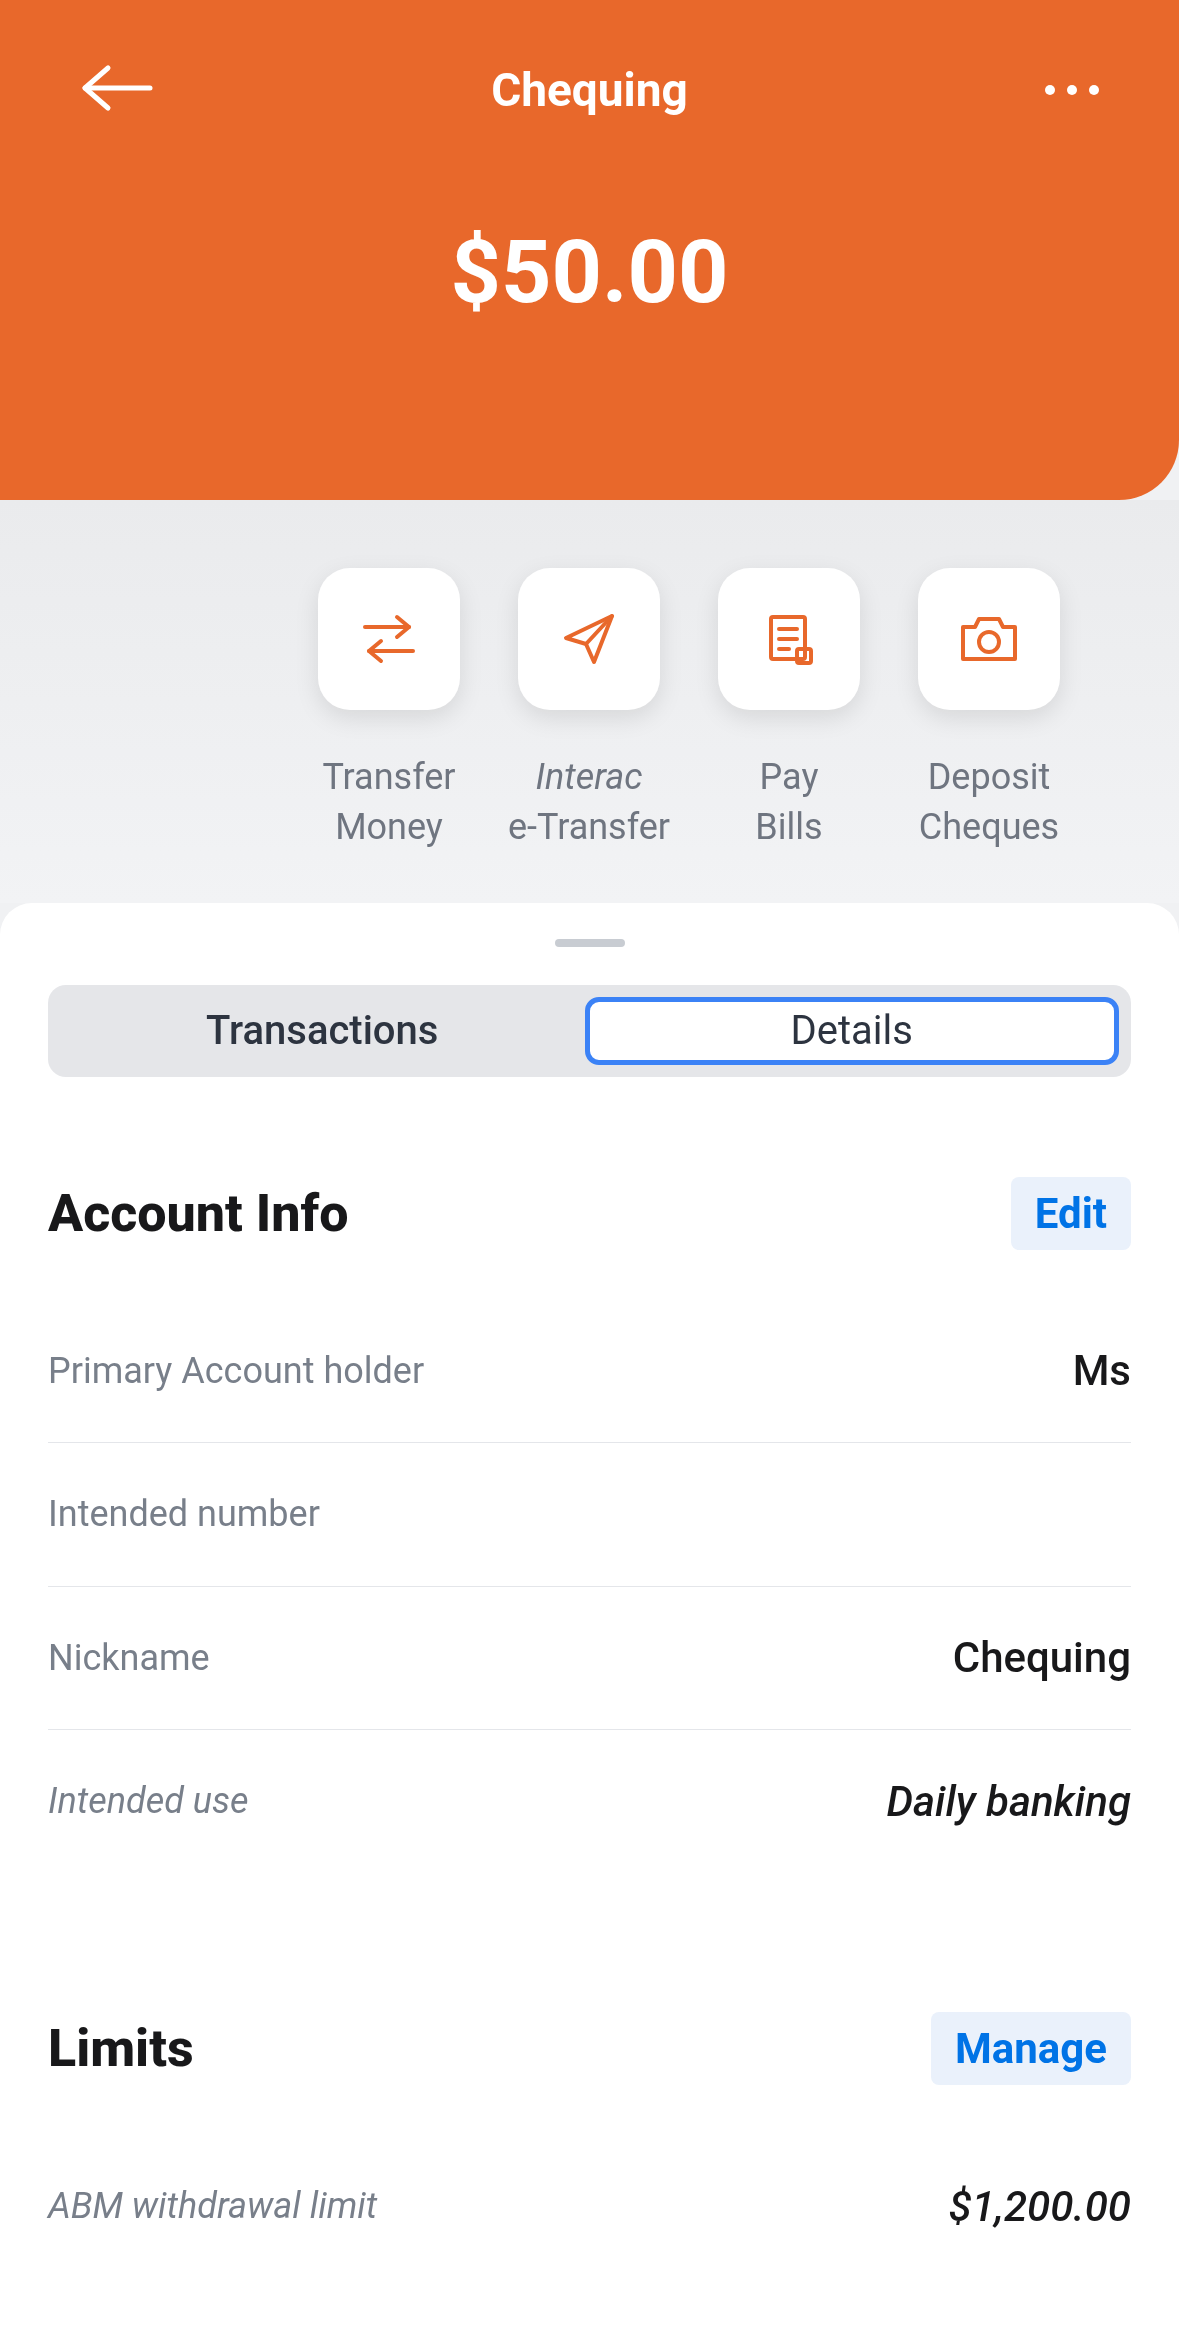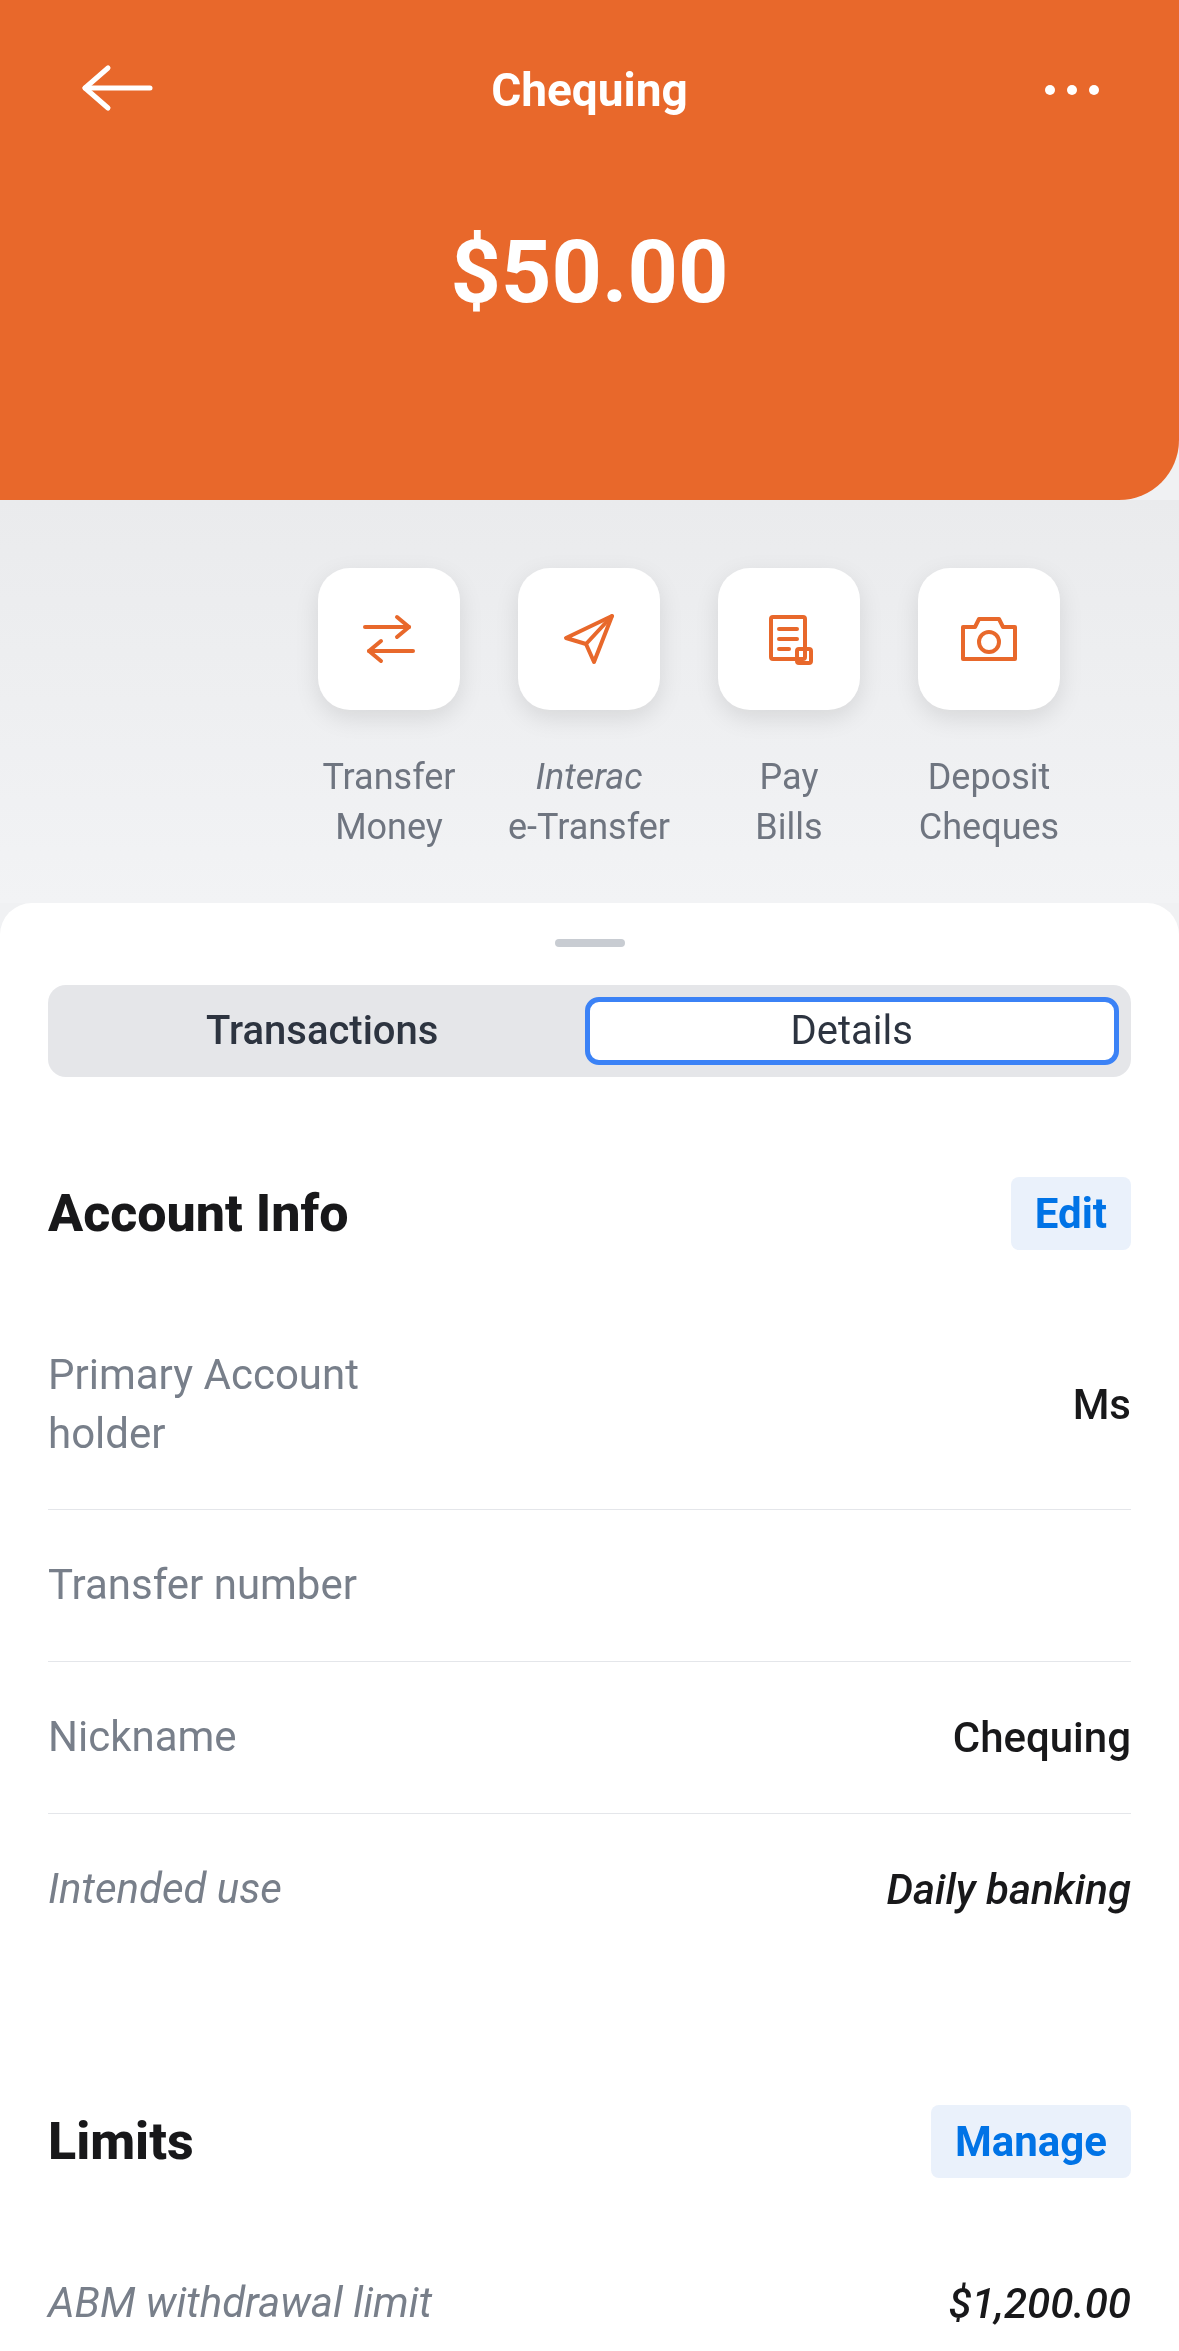--- a/index.html
+++ b/index.html
@@ -180,21 +180,21 @@
       border-bottom: 1px solid #e4e6ea;
     }
 
     .info-row:last-child {
       border-bottom: none;
       font-style: italic;
     }
 
     .info-label {
       color: #787f8a;
-      font-size: 42px;
+      font-size: 36px;
       line-height: 1.4;
       max-width: 400px;
     }
 
     .info-value {
       color: #18181a;
       font-size: 42px;
       font-weight: 500;
       text-align: right;
     }
@@ -291,21 +291,21 @@
     <div class="section-header">
       <div class="section-title">Account Info</div>
       <div class="section-action">Edit</div>
     </div>
 
     <div class="info-row">
       <div class="info-label">Primary Account holder</div>
       <div class="info-value">Ms</div>
     </div>
     <div class="info-row">
-      <div class="info-label">Transfer number</div>
+      <div class="info-label">Intended number</div>
       <div class="info-value"></div>
     </div>
     <div class="info-row">
       <div class="info-label">Nickname</div>
       <div class="info-value">Chequing</div>
     </div>
     <div class="info-row">
       <div class="info-label">Intended use</div>
       <div class="info-value">Daily banking</div>
     </div>

